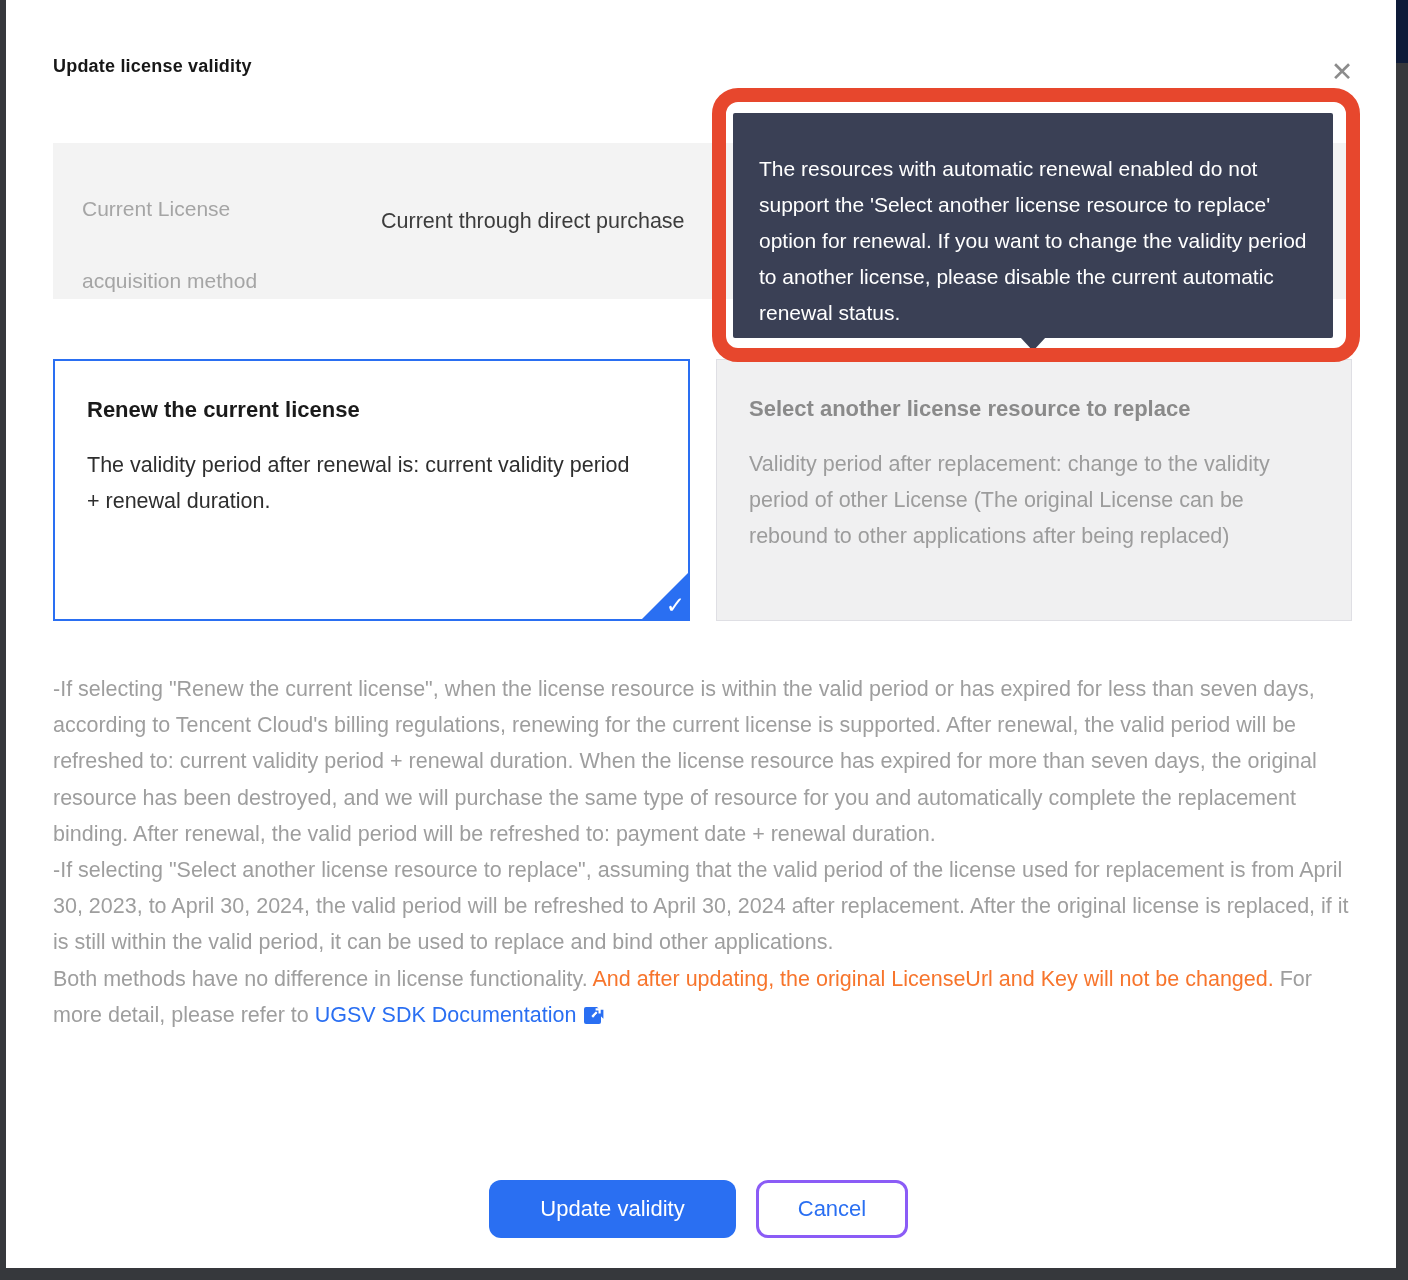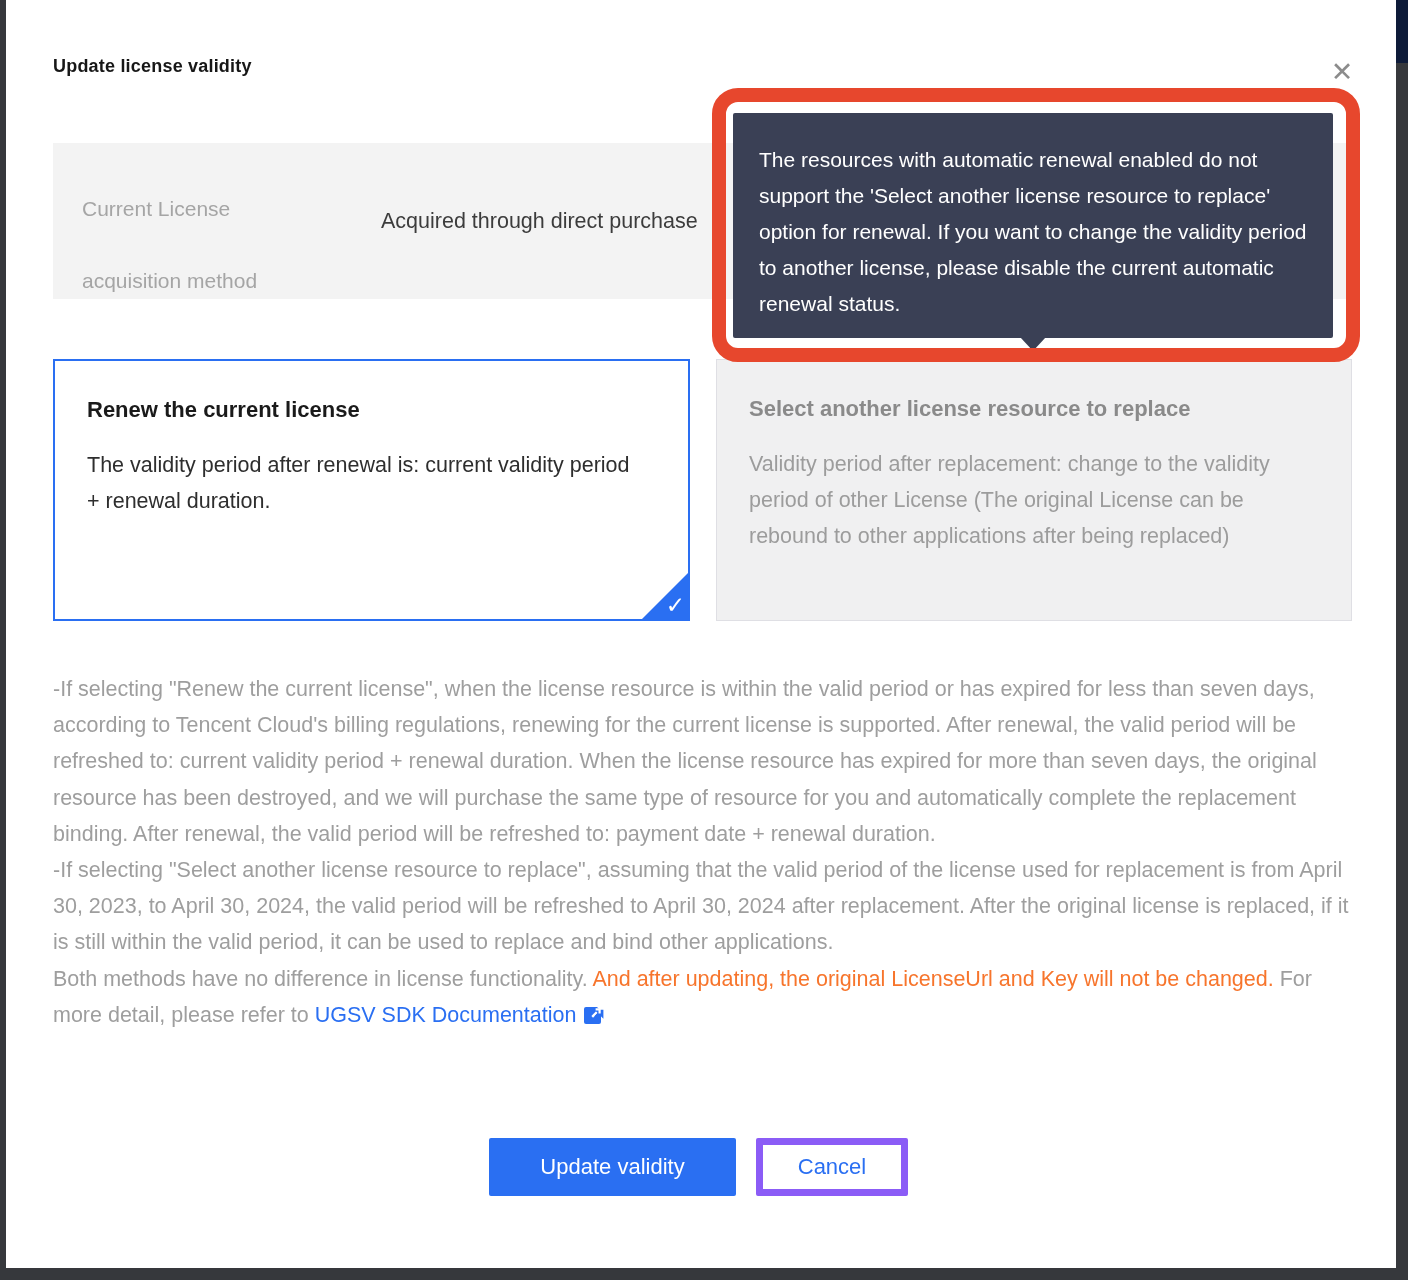--- a/index.html
+++ b/index.html
@@ -45,43 +45,43 @@
   .card-disabled .card-desc{color:#9c9c9c;width:565px;}
   .corner-check{position:absolute;right:0;bottom:0;width:0;height:0;border-left:46px solid transparent;border-bottom:46px solid var(--accent-blue);}
   .corner-check-glyph{position:absolute;right:3px;bottom:1px;color:#fff;font-size:23px;font-weight:700;font-family:"DejaVu Sans",sans-serif;}
 
   .notes{position:absolute;left:47px;top:671px;width:1301px;font-size:21.5px;line-height:36.2px;color:var(--text-gray);}
   .notes p{margin:0;}
   .notes .seg-orange{color:var(--orange);}
   .doc-link{color:var(--accent-blue);text-decoration:none;cursor:pointer;}
   .ext-icon{display:inline-block;vertical-align:-3px;margin-left:8px;}
 
-  .btn{position:absolute;top:1138px;height:58px;font-size:22px;cursor:pointer;border-radius:2px;}
+  .btn{position:absolute;top:1180px;height:58px;font-size:22px;cursor:pointer;border-radius:12px;}
   .btn-primary{left:483px;width:247px;background:var(--accent-blue);color:#ffffff;border:none;}
-  .btn-cancel{left:750px;width:152px;background:#ffffff;color:var(--accent-blue);border:7px solid #8b5cf6;}
+  .btn-cancel{left:750px;width:152px;background:#ffffff;color:var(--accent-blue);border:3px solid #8b5cf6;}
 
-  .tooltip-box{position:absolute;left:727px;top:113px;width:600px;height:225px;background:var(--tooltip-bg);color:#ffffff;padding:29px 26px;font-size:21px;line-height:36px;z-index:10;border-radius:2px;}
+  .tooltip-box{position:absolute;left:727px;top:113px;width:600px;height:225px;background:var(--tooltip-bg);color:#ffffff;padding:38px 26px;font-size:21px;line-height:36px;z-index:10;border-radius:2px;}
   .tooltip-arrow{position:absolute;left:1014px;top:337px;width:0;height:0;border-left:13px solid transparent;border-right:13px solid transparent;border-top:14px solid var(--tooltip-bg);z-index:10;}
   .highlight-ring{position:absolute;left:706px;top:88px;width:648px;height:274px;border:14px solid var(--highlight-red);border-radius:26px;z-index:11;pointer-events:none;}
 </style>
 </head>
 <body>
 
 <div class="screen">
   <div class="bg-navy-corner"></div>
 
   <div class="modal">
 
     <h1 class="dialog-title">Update license validity</h1>
 
     <button class="close-btn">✕</button>
 
     <div class="info-box">
       <div class="info-label">Current License acquisition method</div>
-      <div class="info-value">Acquired through direct purchase</div>
+      <div class="info-value">Current through direct purchase</div>
     </div>
 
     <div class="option-card card-disabled">
       <div class="card-title">Select another license resource to replace</div>
       <div class="card-desc">Validity period after replacement: change to the validity period of other License (The original License can be rebound to other applications after being replaced)</div>
     </div>
 
     <div class="option-card card-selected">
       <div class="card-title">Renew the current license</div>
       <div class="card-desc">The validity period after renewal is: current validity period + renewal duration.</div>

